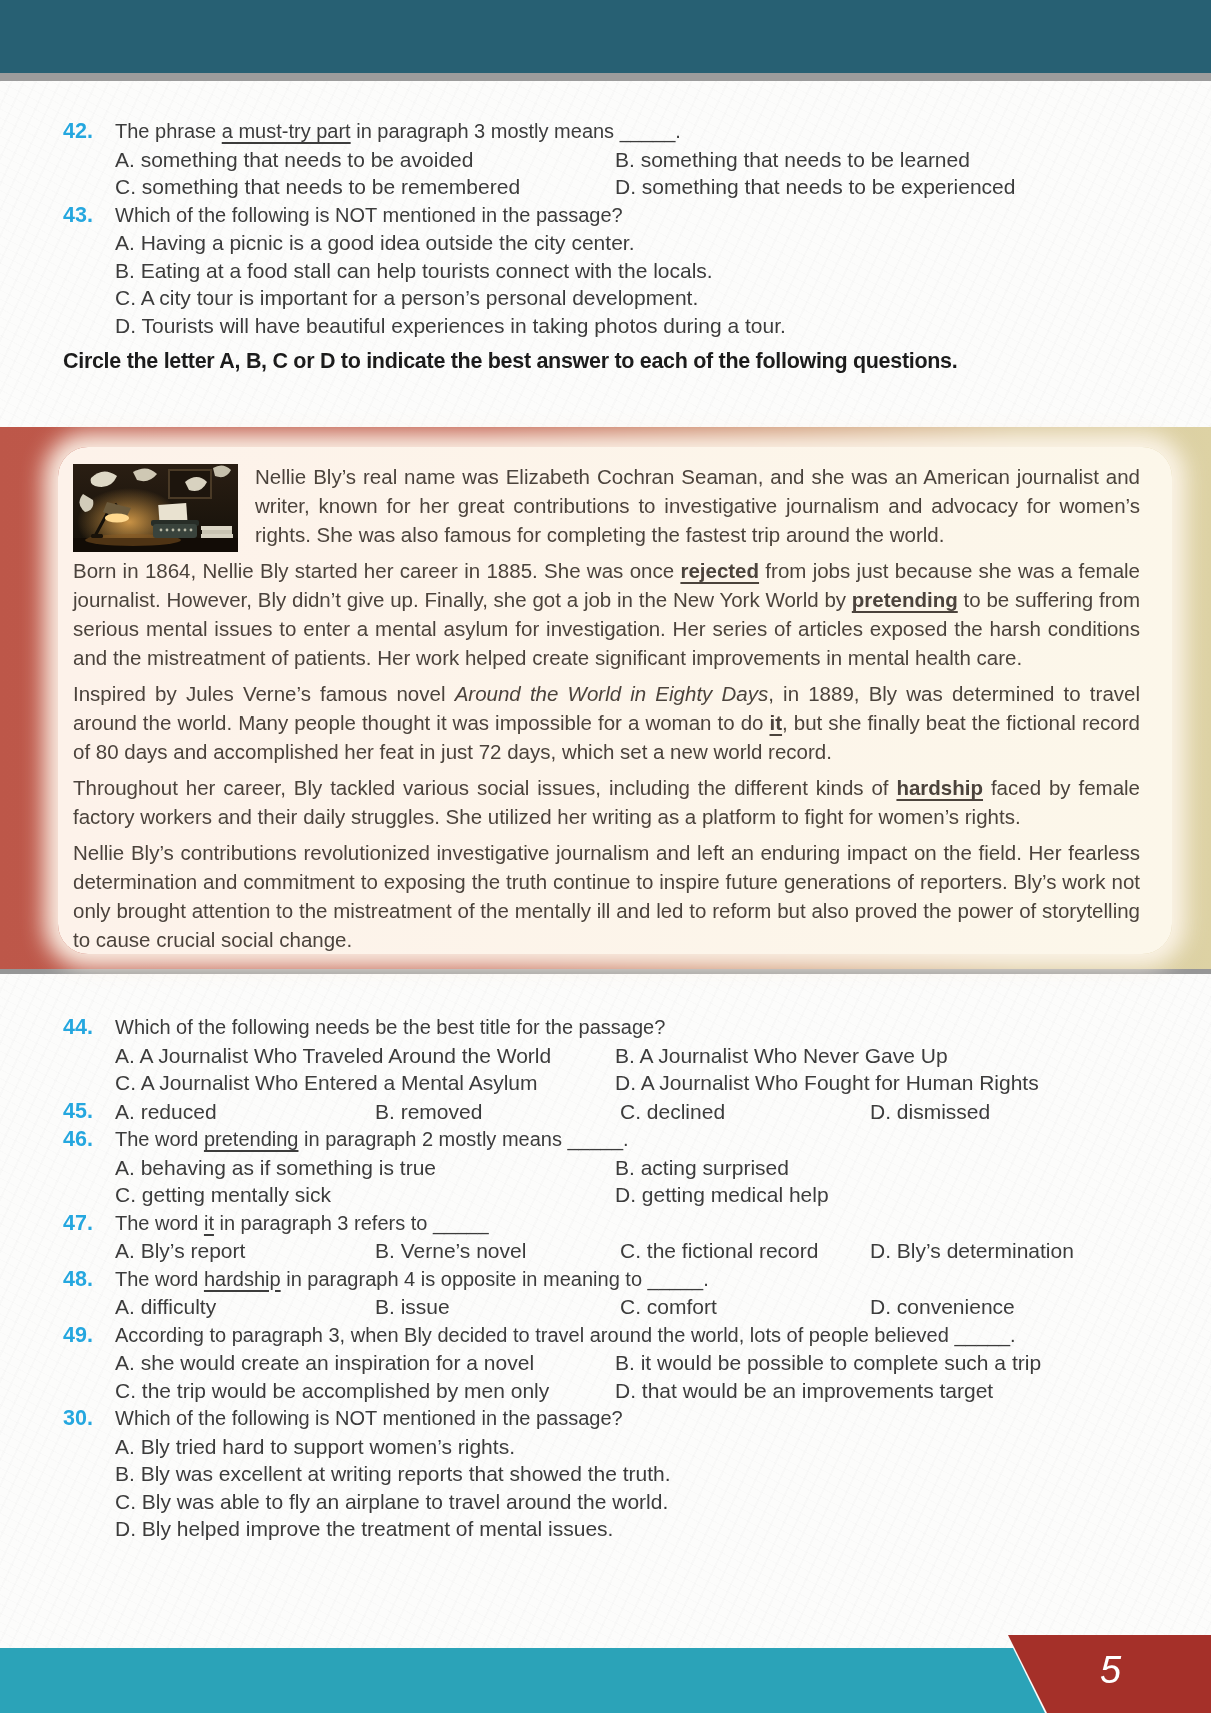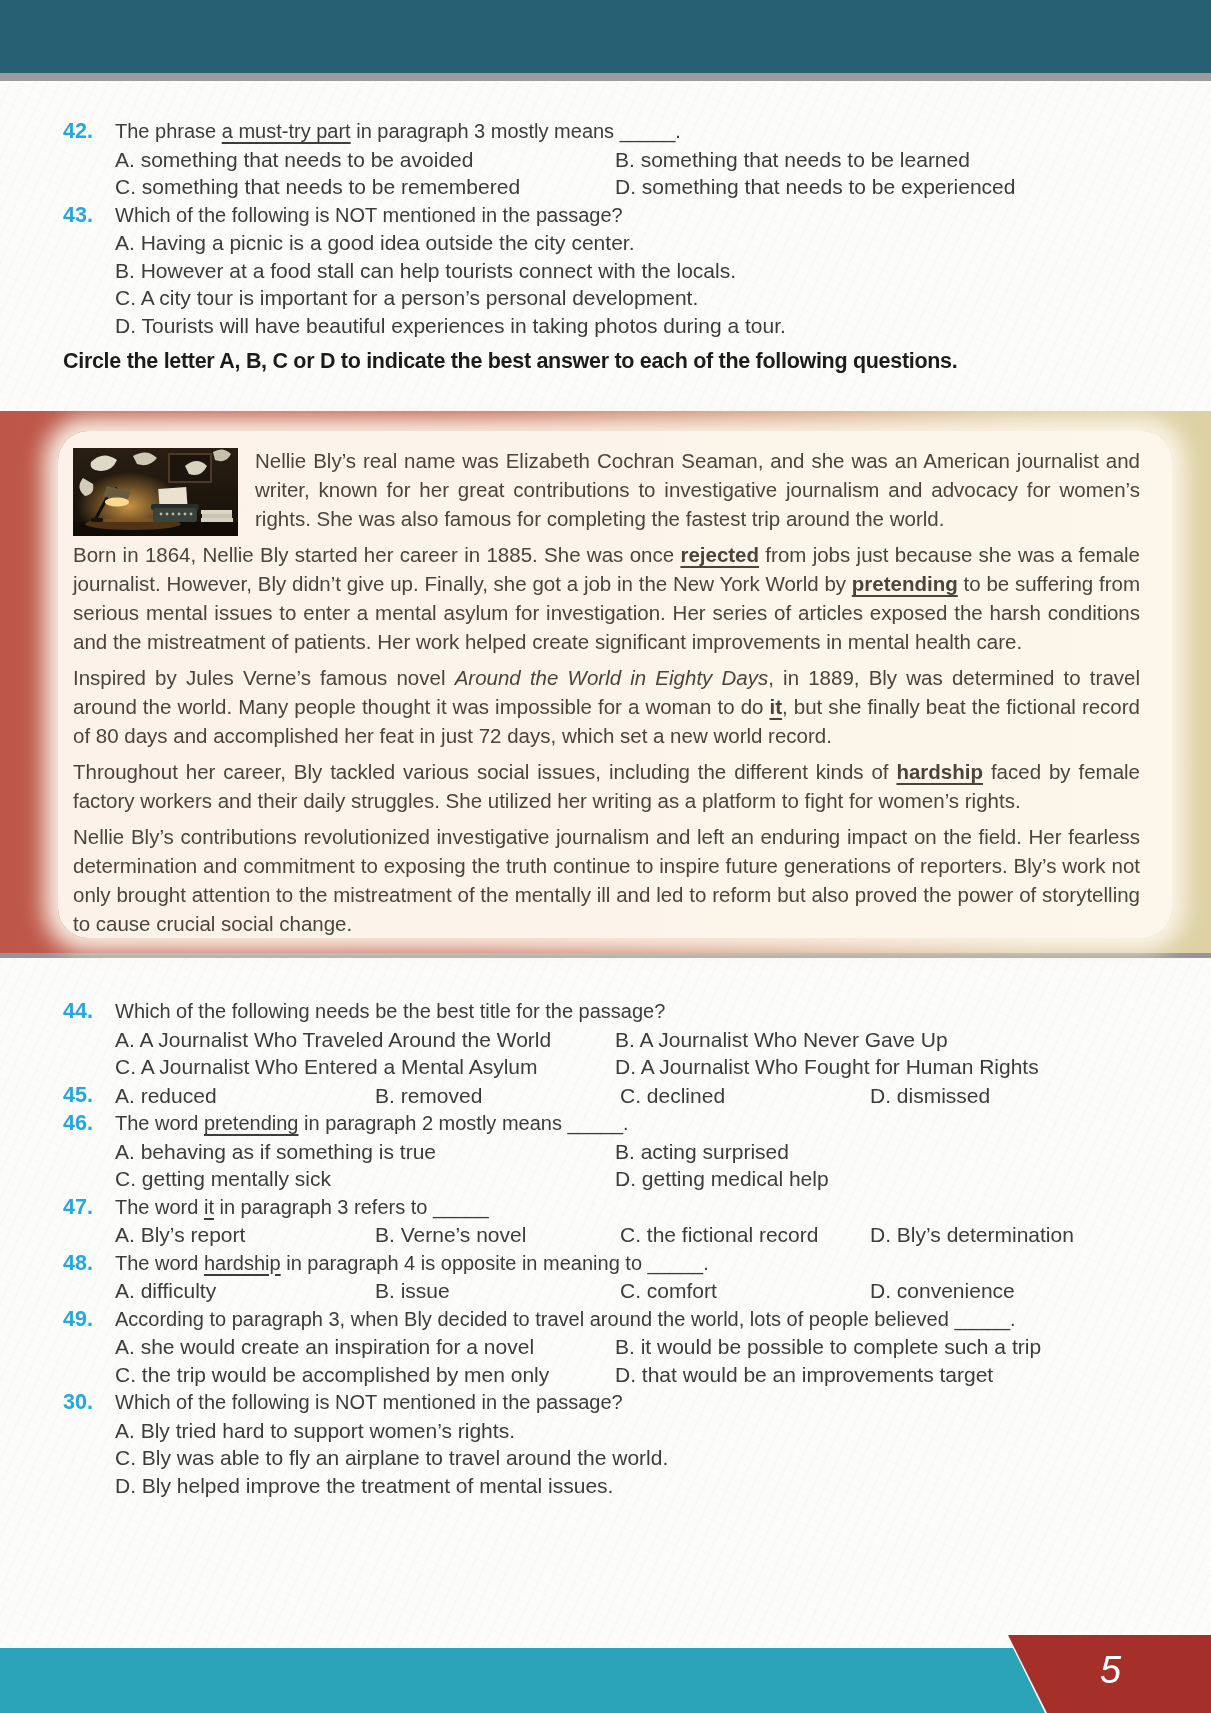--- a/index.html
+++ b/index.html
@@ -43,21 +43,21 @@
 
   .instruction {
     margin:9px 0 0 63px;
     font-size:21.5px; font-weight:800; letter-spacing:-0.3px; color:#1c1c1c;
     line-height:27px;
   }
 
   
   .pbox {
     position:relative;
-    margin-top:36px;
+    margin-top:52px;
     width:1211px; height:547px;
     background:linear-gradient(90deg,#bd5749 0%, #c25f4e 40%, #cf9a77 66%, #d9c89c 84%, #ddd2a4 100%);
     border-bottom:5px solid #969696;
   }
   .pinner {
     position:absolute; left:58px; top:20px;
     width:1114px; height:507px;
     border-radius:30px;
     background:linear-gradient(90deg,#fdf2ea,#fcf7ea);
     box-shadow:0 0 22px 14px rgba(253,245,235,0.95);
@@ -117,21 +117,21 @@
         </div>
       </div>
     </div>
 
     <div class="q">
       <div class="qnum">43.</div>
       <div class="qbody">
         <div class="qtext"><span>Which of the following is NOT mentioned in the passage?</span></div>
         <div class="opts list1">
           <div class="opt">A. Having a picnic is a good idea outside the city center.</div>
-          <div class="opt">B. However at a food stall can help tourists connect with the locals.</div>
+          <div class="opt">B. Eating at a food stall can help tourists connect with the locals.</div>
           <div class="opt">C. A city tour is important for a person’s personal development.</div>
           <div class="opt">D. Tourists will have beautiful experiences in taking photos during a tour.</div>
         </div>
       </div>
     </div>
   </section>
 
   <p class="instruction">Circle the letter A, B, C or D to indicate the best answer to each of the following questions.</p>
 
   <section class="pbox">
@@ -262,20 +262,21 @@
         </div>
       </div>
     </div>
 
     <div class="q">
       <div class="qnum">30.</div>
       <div class="qbody">
         <div class="qtext"><span>Which of the following is NOT mentioned in the passage?</span></div>
         <div class="opts list1">
           <div class="opt">A. Bly tried hard to support women’s rights.</div>
+          <div class="opt">B. Bly was excellent at writing reports that showed the truth.</div>
           <div class="opt">C. Bly was able to fly an airplane to travel around the world.</div>
           <div class="opt">D. Bly helped improve the treatment of mental issues.</div>
         </div>
       </div>
     </div>
   </section>
 </main>
 
 <div class="footer-teal"></div>
 <div class="footer-red"></div>

